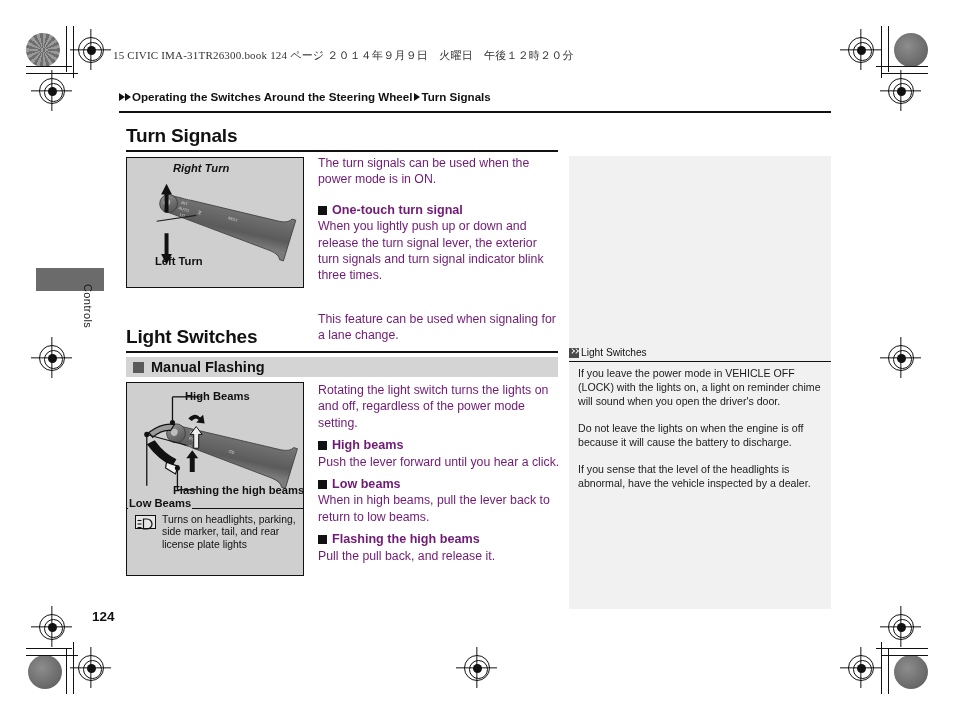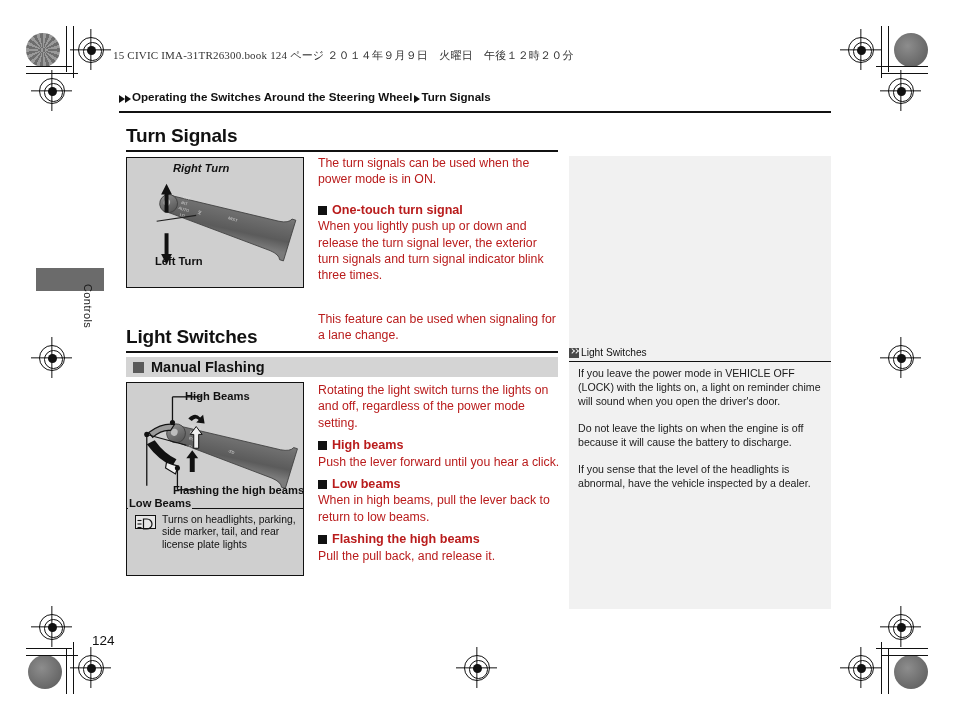--- a/index.html
+++ b/index.html
@@ -66,21 +66,21 @@
 
   
   .breadcrumb {
     position: absolute;
     left: 119px; top: 90px;
     font-size: 11.6px;
     font-weight: bold;
     color: #111;
     white-space: nowrap;
     display: flex;
-    align-items: flex-end;
+    align-items: center;
   }
   .tri {
     display: inline-block;
     width: 0; height: 0;
     border-left: 6px solid #111;
     border-top: 4.5px solid transparent;
     border-bottom: 4.5px solid transparent;
     margin-right: 0px;
   }
   .tri.second { margin-right: 1px; }
@@ -137,21 +137,21 @@
     font-size: 14.5px;
     font-weight: bold;
     color: #111;
   }
 
   
   .bodycol {
     position: absolute;
     font-size: 12.3px;
     line-height: 16.4px;
-    color: #b91c1c;
+    color: #701a75;
   }
   .bodycol p { margin: 0; }
   .bodycol p.gap { margin-top: 27px; }
   .sq-head {
     font-weight: bold;
     font-size: 12.6px;
     display: flex;
     align-items: center;
     margin-top: 14px;
   }
@@ -266,23 +266,22 @@
     color: #1a1a1a;
   }
   .info-body p { margin: 0; }
   .info-body p + p { margin-top: 13px; }
 
   
   .pagenum {
     position: absolute;
     left: 92px; top: 609px;
     font-size: 13.5px;
-    font-weight: normal;
-    color: #111;
-    margin-top: 24px;
+    font-weight: bold;
+    color: #111;
   }
 </style>
 </head>
 <body>
 
 <div>
 
   <div class="mark blob hatched" style="left:26px; top:33px;"></div>
   <div class="mark cropline v" style="left:66px; top:26px; height:46px;"></div>
   <div class="mark cropline v" style="left:73px; top:26px; height:52px;"></div>

